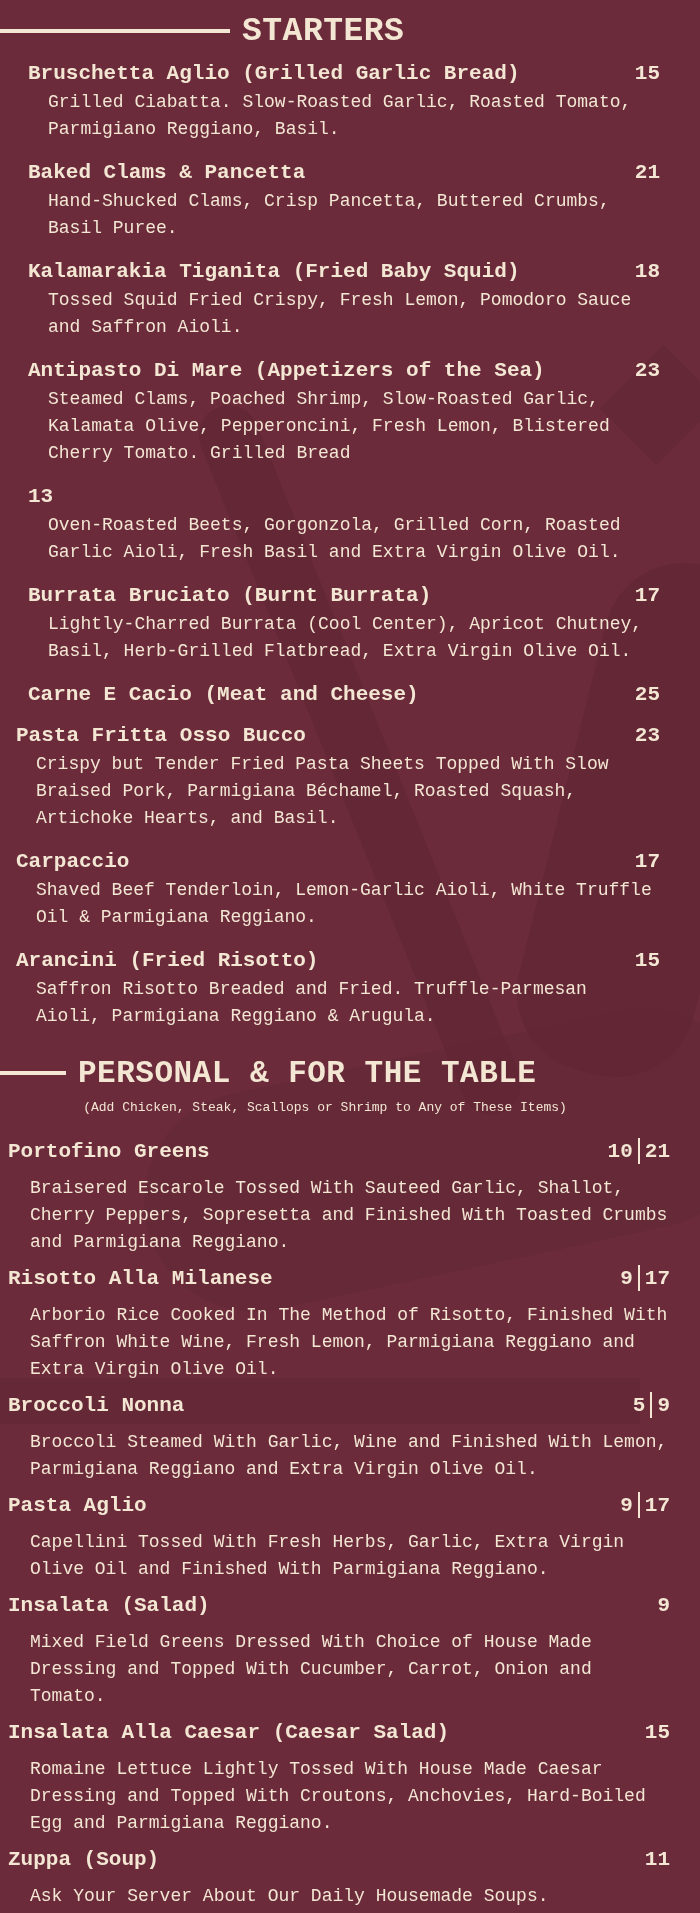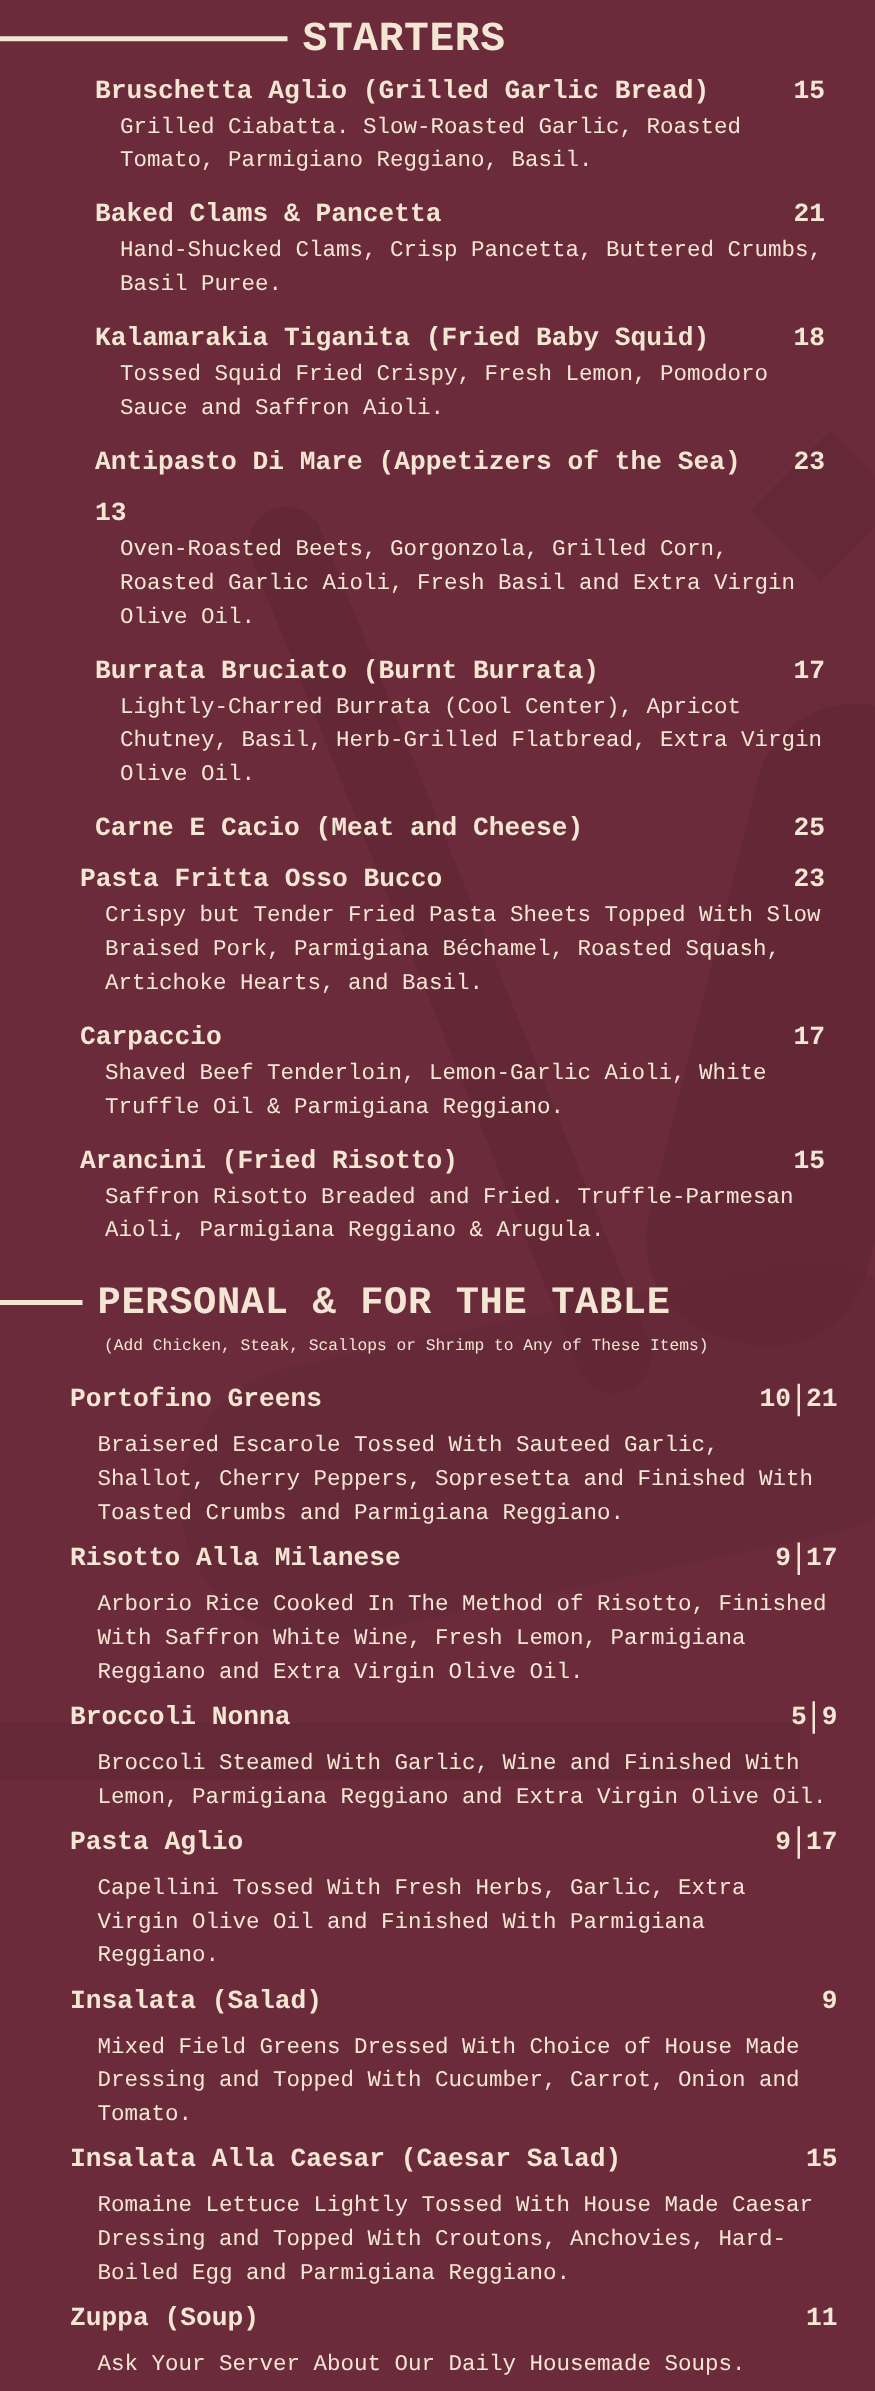--- a/index.html
+++ b/index.html
@@ -47,21 +47,21 @@
     .personal-head { margin-top: 18px; height: 50px; }
     .personal-head .rule { width: 66px; }
     .personal-head .section-title { font-size: 31px; }
     .section-note {
       text-align: center;
       font-size: 13px;
       margin: 2px 0 16px 0;
       padding-right: 50px;
     }
 
-    .item { position: relative; margin-left: 48px; }
+    .item { position: relative; }
     .item-row {
       display: flex;
       justify-content: space-between;
       align-items: baseline;
     }
     .item-name { font-weight: bold; font-size: 21px; }
     .item-price { font-weight: bold; font-size: 21px; }
     .item-desc { font-size: 18px; line-height: 27px; }
 
     .starters .item { padding-left: 28px; padding-right: 40px; margin-bottom: 18px; }
@@ -110,20 +110,21 @@
           <span class="item-name">Kalamarakia Tiganita (Fried Baby Squid)</span>
           <span class="item-price">18</span>
         </div>
       <div class="item-desc">Tossed Squid Fried Crispy, Fresh Lemon, Pomodoro Sauce and Saffron Aioli.</div>
     </div>
     <div class="item">
       <div class="item-row">
           <span class="item-name">Antipasto Di Mare (Appetizers of the Sea)</span>
           <span class="item-price">23</span>
         </div>
+      <div class="item-desc">Steamed Clams, Poached Shrimp, Slow-Roasted Garlic, Kalamata Olive, Pepperoncini, Fresh Lemon, Blistered Cherry Tomato. Grilled Bread</div>
     </div>
     <div class="item">
       <div class="item-row">
           <span class="item-price">13</span>
         </div>
       <div class="item-desc">Oven-Roasted Beets, Gorgonzola, Grilled Corn, Roasted Garlic Aioli, Fresh Basil and Extra Virgin Olive Oil.</div>
     </div>
     <div class="item">
       <div class="item-row">
           <span class="item-name">Burrata Bruciato (Burnt Burrata)</span>

